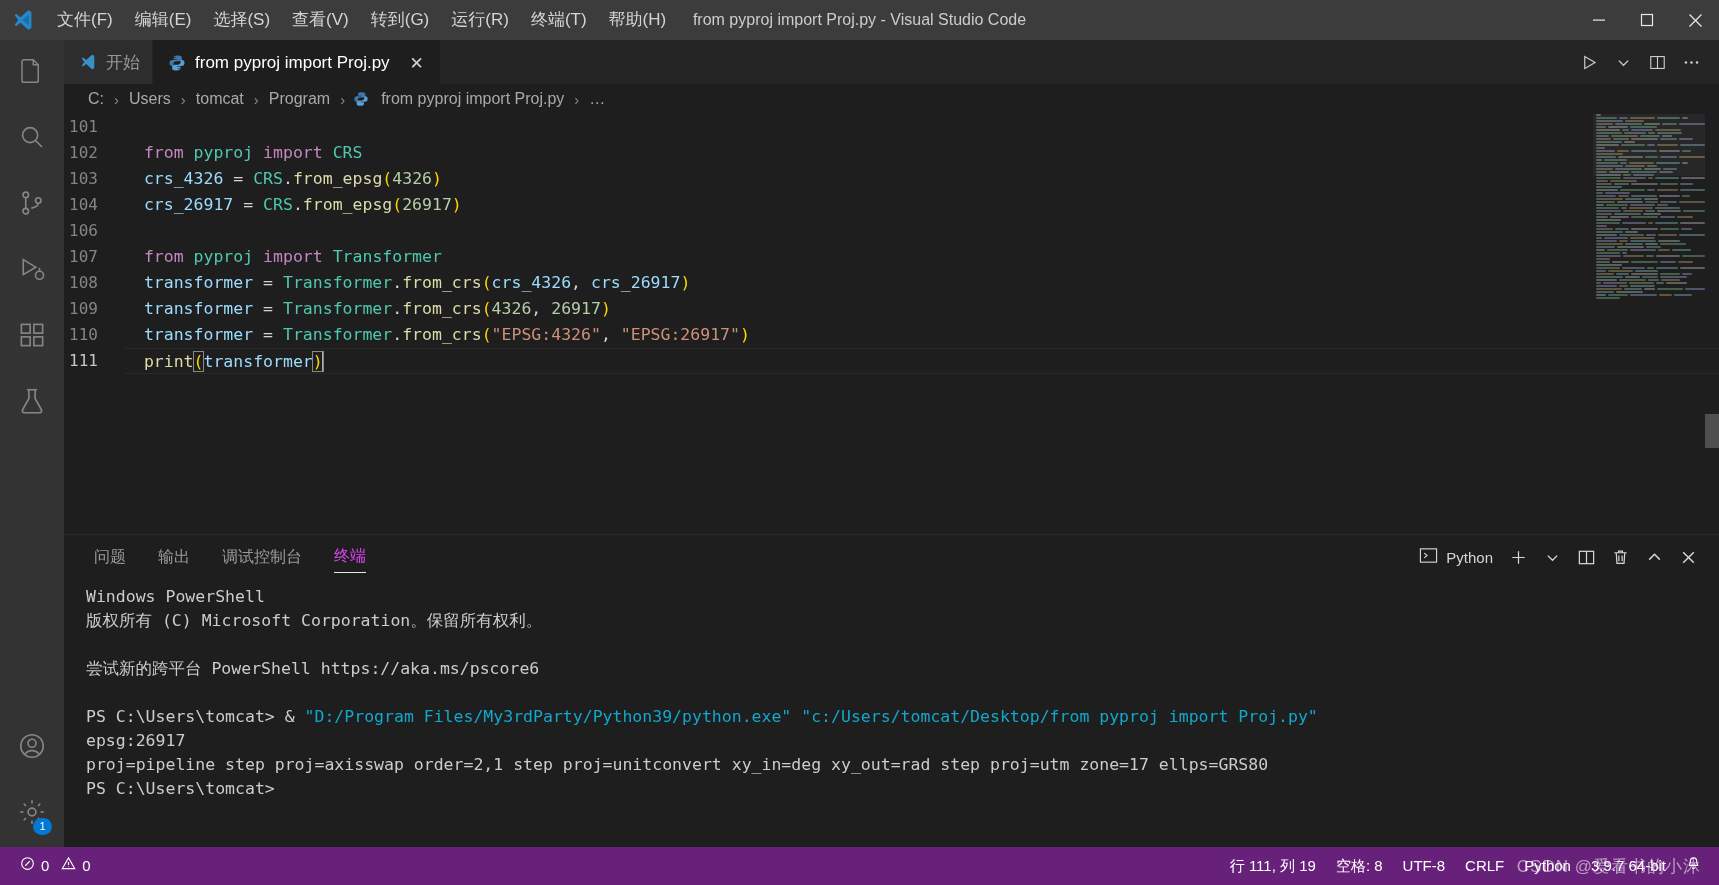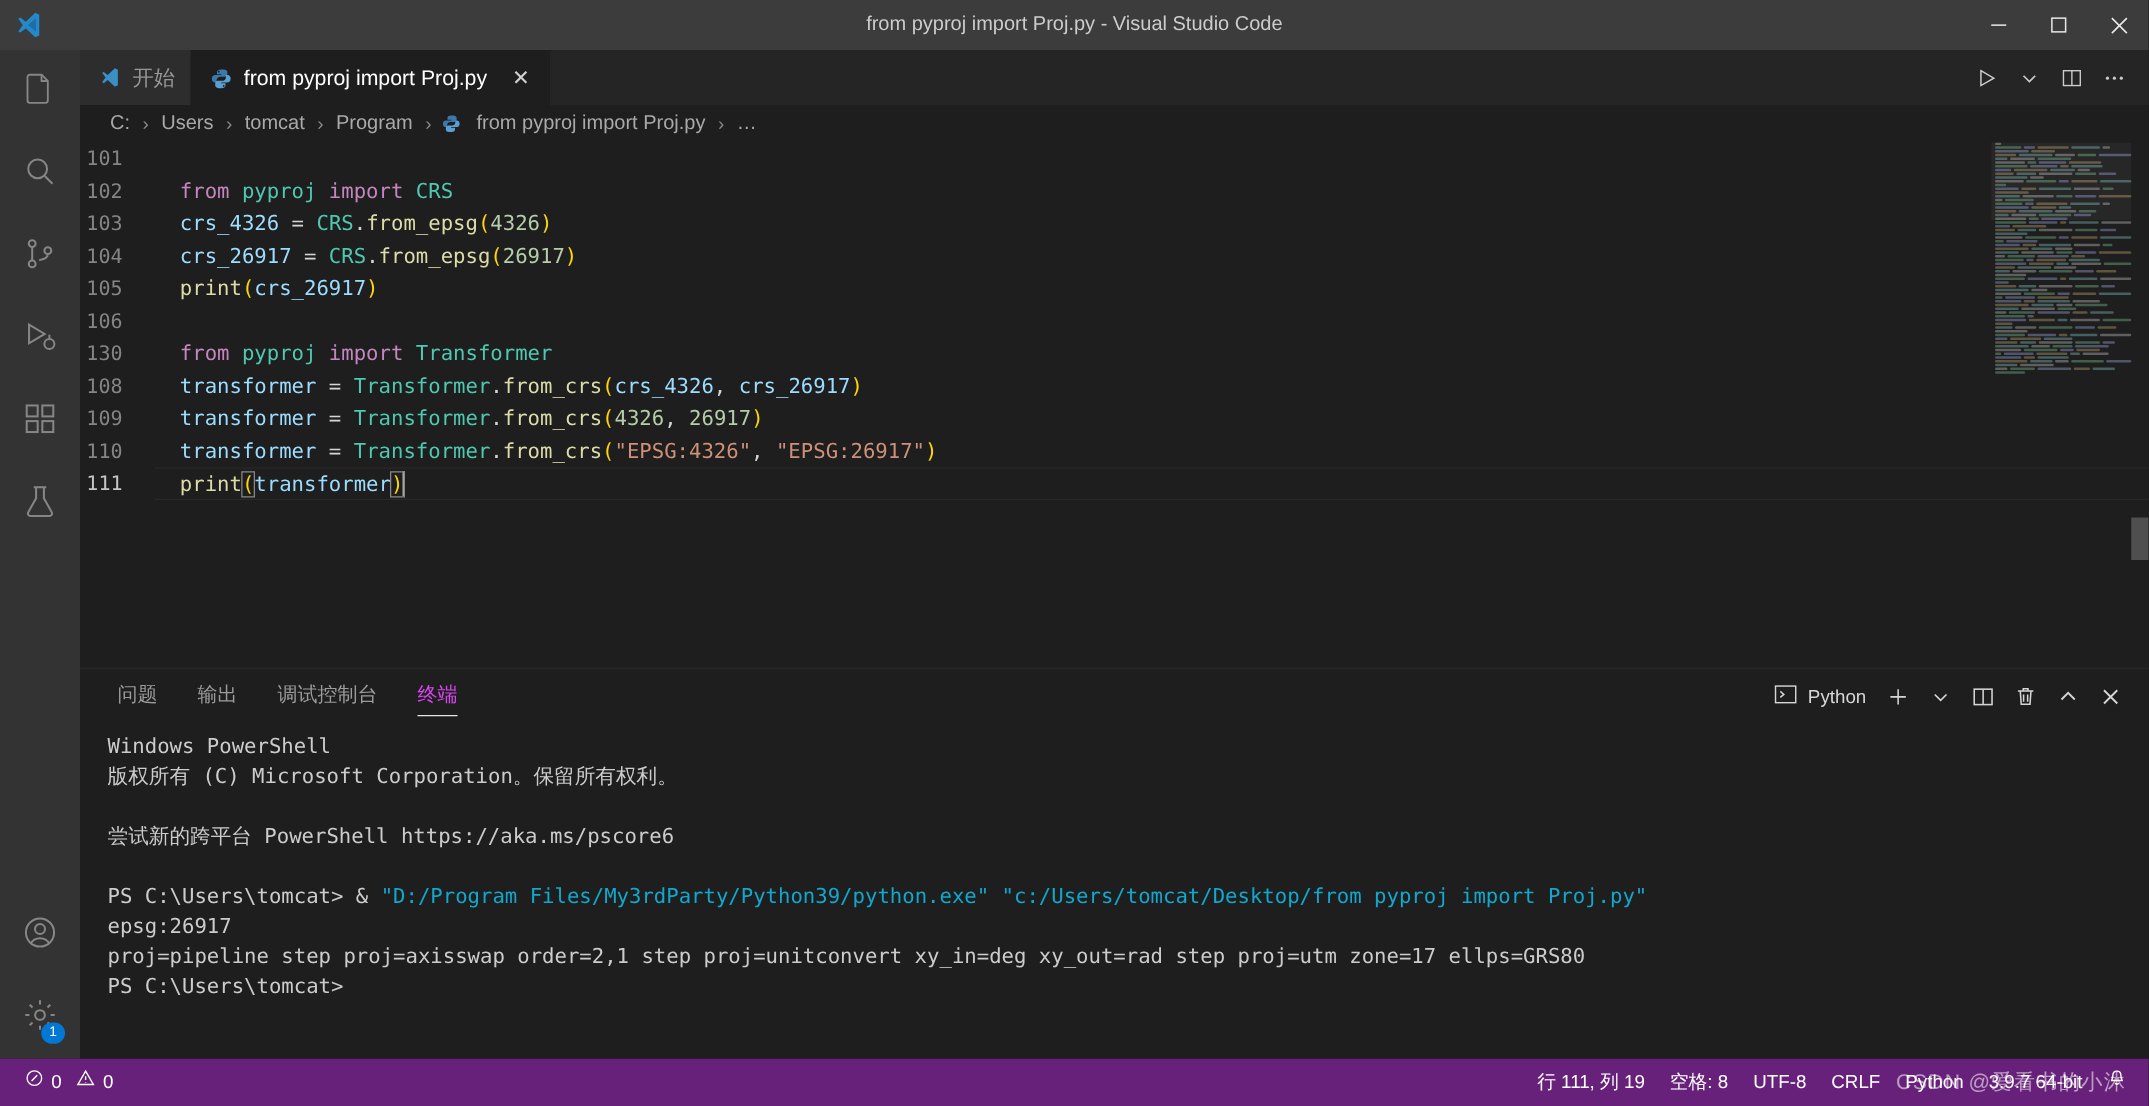--- a/index.html
+++ b/index.html
@@ -163,20 +163,30 @@
 <body>
 
 <div class="app">
 
   <div class="titlebar">
     <div class="vs-logo">
       <svg width="24" height="24" viewBox="0 0 24 24" aria-hidden="true">
         <path d="M17.2 2.2 9.6 9.3 5.3 6 3.6 6.9l3.6 5.1-3.6 5.1 1.7.9 4.3-3.3 7.6 7.1 3.2-1.5V3.7l-3.2-1.5z" fill="#2489ca"></path>
         <path d="M17.8 6.6v10.8L11.4 12l6.4-5.4z" fill="#1b6ea8"></path>
       </svg>
+    </div>
+    <div class="menus">
+      <div class="menu-item">文件(F)</div>
+      <div class="menu-item">编辑(E)</div>
+      <div class="menu-item">选择(S)</div>
+      <div class="menu-item">查看(V)</div>
+      <div class="menu-item">转到(G)</div>
+      <div class="menu-item">运行(R)</div>
+      <div class="menu-item">终端(T)</div>
+      <div class="menu-item">帮助(H)</div>
     </div>
     <div class="win-title">from pyproj import Proj.py - Visual Studio Code</div>
     <div class="win-ctrls">
       <div class="win-btn">
         <svg width="14" height="14" viewBox="0 0 14 14">
             <rect x="1" y="6.5" width="12" height="1.2" fill="#e8e8e8"></rect>
           </svg>
       </div>
       <div class="win-btn">
         <svg width="14" height="14" viewBox="0 0 14 14">
@@ -337,23 +347,22 @@
         <span class="bc-sep">›</span>
         <span class="bc-item">…</span>
       </div>
 
       <div class="code-wrap">
         <div class="code-scroll" id="code-lines">
             <div class="code-line"><div class="ln">101</div><div class="ctext"></div></div>
             <div class="code-line"><div class="ln">102</div><div class="ctext"><span class="plain">  </span><span class="kw">from </span><span class="mod">pyproj </span><span class="kw">import </span><span class="cls">CRS</span></div></div>
             <div class="code-line"><div class="ln">103</div><div class="ctext"><span class="plain">  </span><span class="var">crs_4326</span><span class="op"> = </span><span class="cls">CRS</span><span class="plain">.</span><span class="fn">from_epsg</span><span class="punc">(</span><span class="num">4326</span><span class="punc">)</span></div></div>
             <div class="code-line"><div class="ln">104</div><div class="ctext"><span class="plain">  </span><span class="var">crs_26917</span><span class="op"> = </span><span class="cls">CRS</span><span class="plain">.</span><span class="fn">from_epsg</span><span class="punc">(</span><span class="num">26917</span><span class="punc">)</span></div></div>
-            <div class="code-line"><div class="ln">105</div><div class="ctext"><span class="plain">  </span><span class="fn">print</span><span class="punc">(</span><span class="var">crs_26917</span><span class="punc">)</span></div></div>
             <div class="code-line"><div class="ln">106</div><div class="ctext"></div></div>
-            <div class="code-line"><div class="ln">130</div><div class="ctext"><span class="plain">  </span><span class="kw">from </span><span class="mod">pyproj </span><span class="kw">import </span><span class="cls">Transformer</span></div></div>
+            <div class="code-line"><div class="ln">107</div><div class="ctext"><span class="plain">  </span><span class="kw">from </span><span class="mod">pyproj </span><span class="kw">import </span><span class="cls">Transformer</span></div></div>
             <div class="code-line"><div class="ln">108</div><div class="ctext"><span class="plain">  </span><span class="var">transformer</span><span class="op"> = </span><span class="cls">Transformer</span><span class="plain">.</span><span class="fn">from_crs</span><span class="punc">(</span><span class="var">crs_4326</span><span class="plain">, </span><span class="var">crs_26917</span><span class="punc">)</span></div></div>
             <div class="code-line"><div class="ln">109</div><div class="ctext"><span class="plain">  </span><span class="var">transformer</span><span class="op"> = </span><span class="cls">Transformer</span><span class="plain">.</span><span class="fn">from_crs</span><span class="punc">(</span><span class="num">4326</span><span class="plain">, </span><span class="num">26917</span><span class="punc">)</span></div></div>
             <div class="code-line"><div class="ln">110</div><div class="ctext"><span class="plain">  </span><span class="var">transformer</span><span class="op"> = </span><span class="cls">Transformer</span><span class="plain">.</span><span class="fn">from_crs</span><span class="punc">(</span><span class="str">"EPSG:4326"</span><span class="plain">, </span><span class="str">"EPSG:26917"</span><span class="punc">)</span></div></div>
             <div class="code-line"><div class="ln cur">111</div><div class="ctext cur-line-border"><span class="plain">  </span><span class="fn">print</span><span class="punc bmatch">(</span><span class="var">transformer</span><span class="punc bmatch">)</span><span class="caret"></span></div></div>
           </div>
         <div class="minimap" id="minimap">
           <div class="mm-slider"></div>
         <div class="mm-row">
               <div class="mm-blk" style="width: 5px; background: rgb(107, 107, 107);"></div>
             </div>

